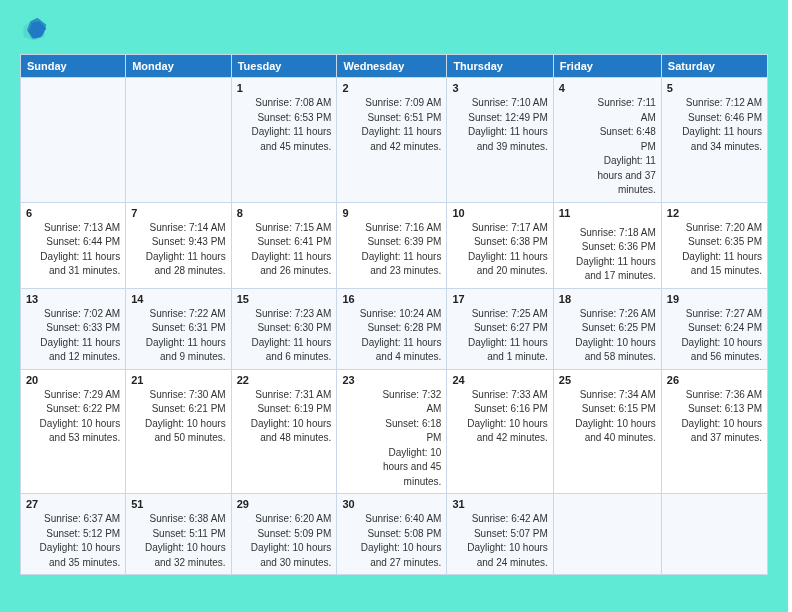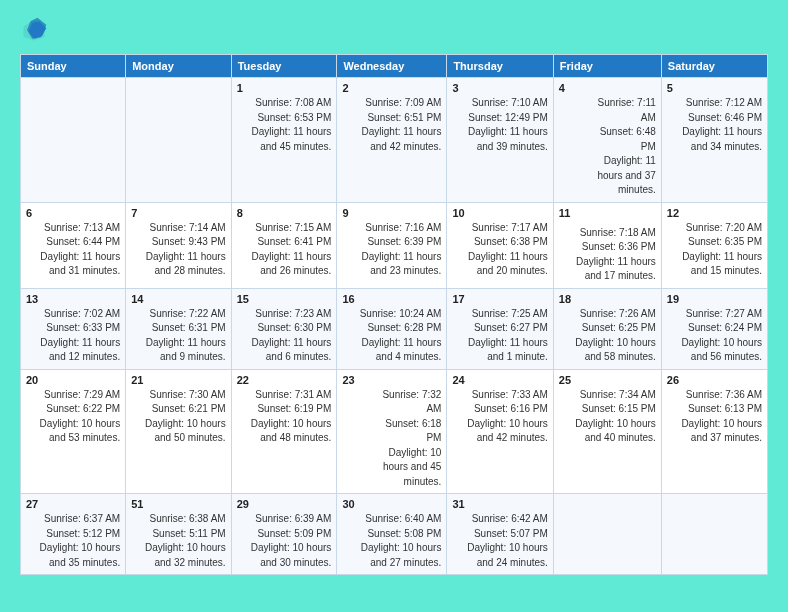--- a/index.html
+++ b/index.html
@@ -305,21 +305,21 @@
 Daylight: 10 hours and 35 minutes.</div>
           </td>
           <td>
             <span class="day-num">51</span>
             <div class="day-info" style="white-space: pre-line;">Sunrise: 6:38 AM
 Sunset: 5:11 PM
 Daylight: 10 hours and 32 minutes.</div>
           </td>
           <td>
             <span class="day-num">29</span>
-            <div class="day-info" style="white-space: pre-line;">Sunrise: 6:39 AM
+            <div class="day-info" style="white-space: pre-line;">Sunrise: 6:20 AM
 Sunset: 5:09 PM
 Daylight: 10 hours and 30 minutes.</div>
           </td>
           <td>
             <span class="day-num">30</span>
             <div class="day-info" style="white-space: pre-line;">Sunrise: 6:40 AM
 Sunset: 5:08 PM
 Daylight: 10 hours and 27 minutes.</div>
           </td>
           <td>

